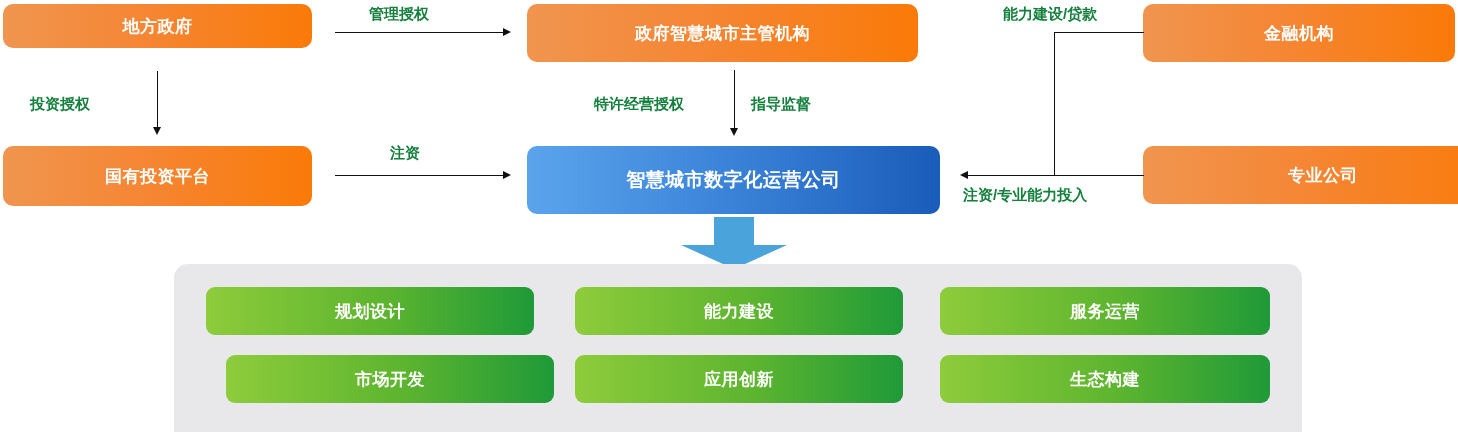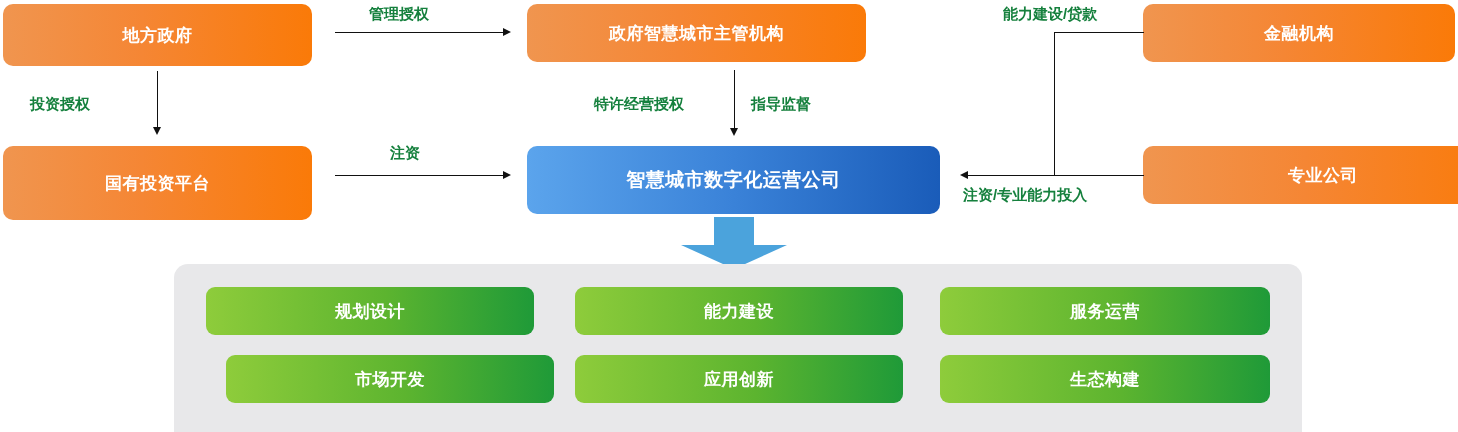--- a/index.html
+++ b/index.html
@@ -96,33 +96,33 @@
     position: absolute;
     background: #e8e8ea;
     border-radius: 14px;
   }
 </style>
 </head>
 <body>
 
 <div id="canvas">
 
-  <div class="box box-orange" style="left:3px; top:4px; width:309px; height:62px;">
+  <div class="box box-orange" style="left:3px; top:4px; width:309px; height:44px;">
     <span>地方政府</span>
   </div>
 
-  <div class="box box-orange" style="left:527px; top:4px; width:339px; height:58px;">
+  <div class="box box-orange" style="left:527px; top:4px; width:391px; height:58px;">
     <span>政府智慧城市主管机构</span>
   </div>
 
   <div class="box box-orange" style="left:1143px; top:4px; width:312px; height:58px;">
     <span>金融机构</span>
   </div>
 
-  <div class="box box-orange" style="left:3px; top:146px; width:309px; height:74px;text-align:center;">
+  <div class="box box-orange" style="left:3px; top:146px; width:309px; height:60px;text-align:center;">
     <span>国有投资平台</span>
   </div>
 
   <div class="box box-blue" style="left:527px; top:146px; width:413px; height:68px;">
     <span>智慧城市数字化运营公司</span>
   </div>
 
   <div class="box box-orange" style="left:1143px; top:146px; width:360px; height:58px;">
     <span>专业公司</span>
   </div>

